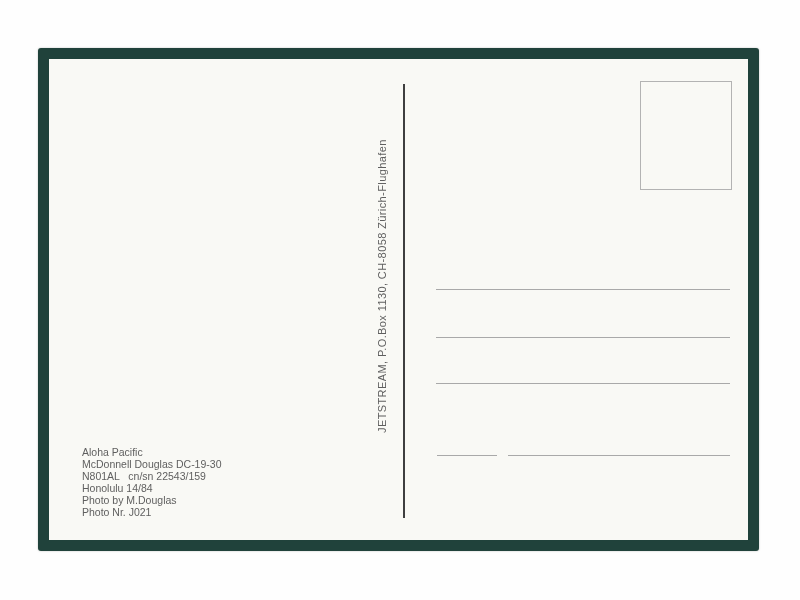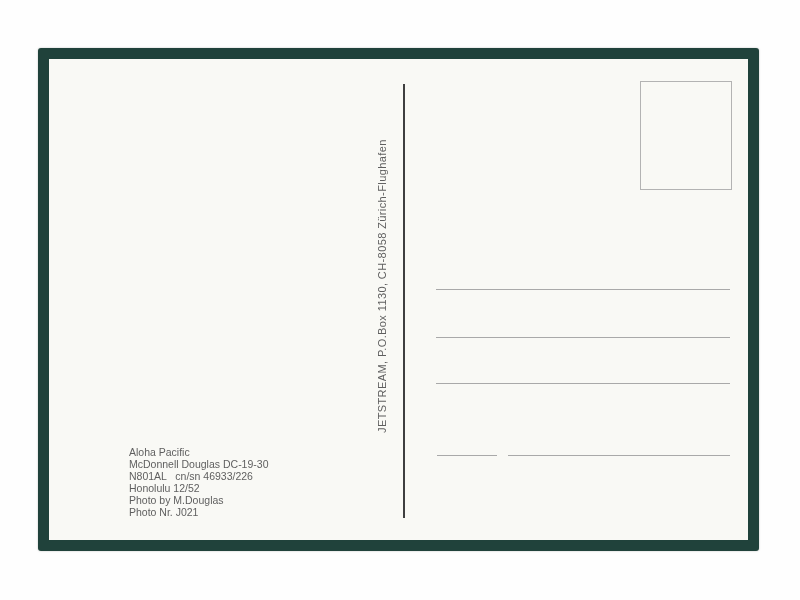--- a/index.html
+++ b/index.html
@@ -55,21 +55,21 @@
   .line-2{left:387px;top:278px;width:294px;}
   .line-3{left:387px;top:324px;width:294px;}
   .line-4a{left:388px;top:396px;width:60px;}
   .line-4b{left:459px;top:396px;width:222px;}
   
   .caption{
     position:absolute;left:33px;top:387px;
     color:var(--text);
     font-size:10.5px;line-height:12px;
   }
-  .caption-line{white-space:pre;margin-left:47px;}
+  .caption-line{white-space:pre;}
 </style>
 </head>
 <body>
 
 <div class="scan">
   <div class="postcard">
     <div class="paper">
 
       <div class="divider"></div>
 
@@ -79,21 +79,21 @@
 
       <div class="address-line line-1"></div>
       <div class="address-line line-2"></div>
       <div class="address-line line-3"></div>
       <div class="address-line line-4a"></div>
       <div class="address-line line-4b"></div>
 
       <div class="caption">
         <div class="caption-line">Aloha Pacific</div>
         <div class="caption-line">McDonnell Douglas DC-19-30</div>
-        <div class="caption-line">N801AL   cn/sn 46933/226</div>
-        <div class="caption-line">Honolulu 12/52</div>
+        <div class="caption-line">N801AL   cn/sn 22543/159</div>
+        <div class="caption-line">Honolulu 14/84</div>
         <div class="caption-line">Photo by M.Douglas</div>
         <div class="caption-line">Photo Nr. J021</div>
       </div>
 
     </div>
   </div>
 </div>
 
 </body></html>

